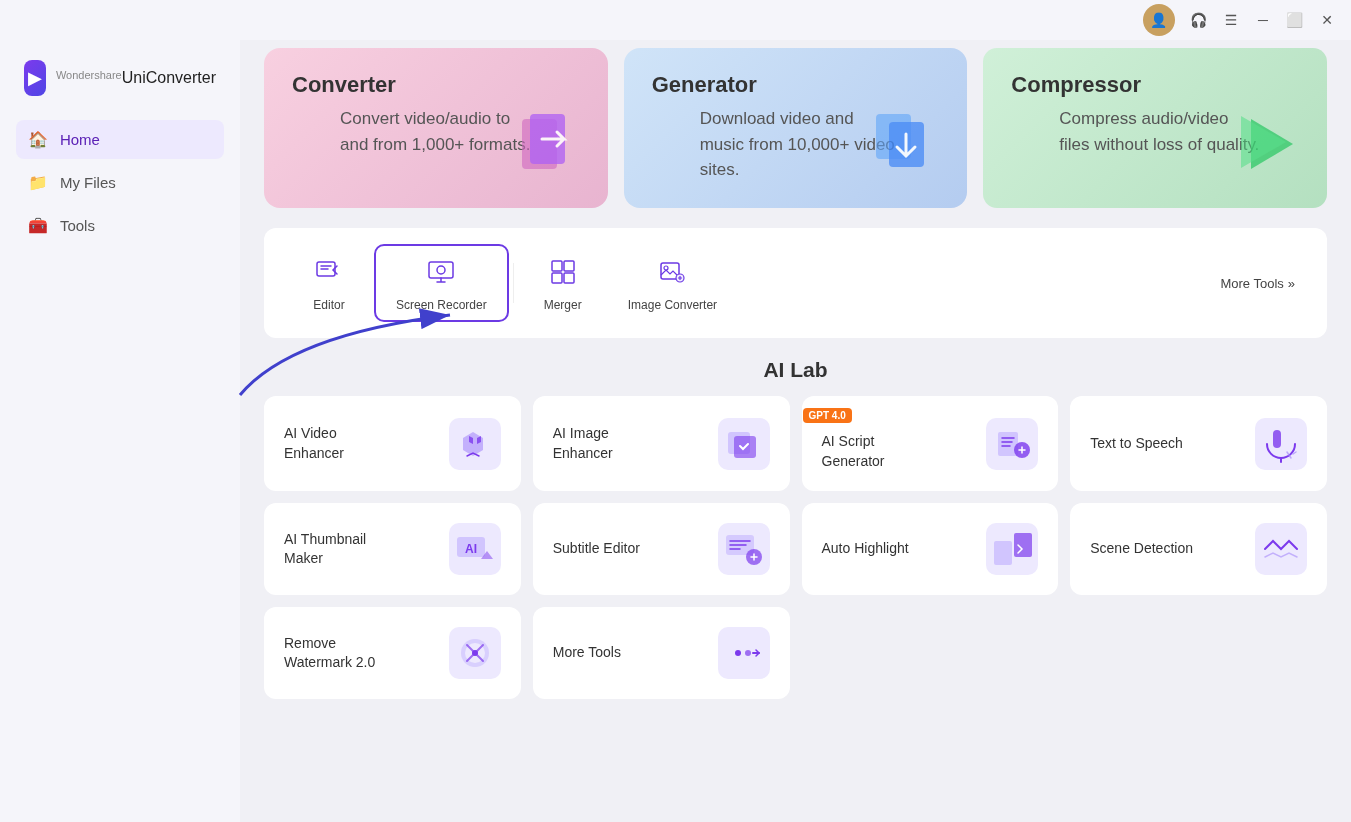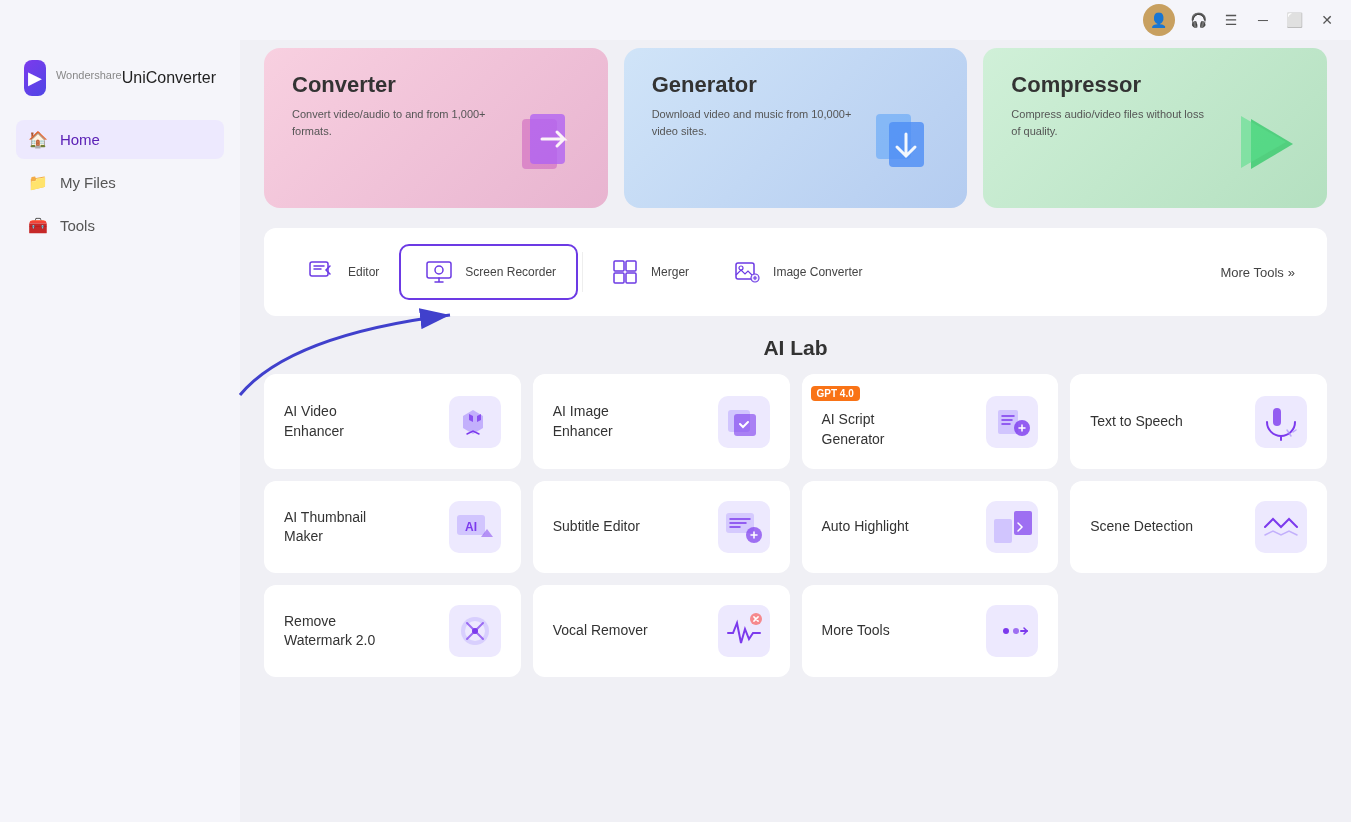--- a/index.html
+++ b/index.html
@@ -109,42 +109,42 @@
       padding: 24px 28px;
       position: relative;
       overflow: hidden;
       min-height: 160px;
       cursor: pointer;
     }
     .hero-card.converter { background: linear-gradient(135deg, #f8d0e0, #e8b4d0); }
     .hero-card.downloader { background: linear-gradient(135deg, #d0e4f8, #b4ccf0); }
     .hero-card.compressor { background: linear-gradient(135deg, #d0f0d8, #b4e0c0); border-radius: 14px; }
     .hero-card h2 { font-size: 22px; font-weight: 700; color: #333; margin-bottom: 8px; }
-    .hero-card p { font-size: 11px; color: #555; line-height: 1.5; max-width: 200px; }
+    .hero-card p { font-size: 17px; color: #555; line-height: 1.5; max-width: 200px; margin-left: 48px; }
     .hero-card-icon {
       position: absolute;
       right: 16px;
       bottom: 10px;
       font-size: 60px;
       opacity: 0.85;
     }
 
     
     .tools-row {
       background: white;
       border-radius: 12px;
       padding: 16px 20px;
       display: flex;
       align-items: center;
       gap: 0;
       margin-bottom: 20px;
     }
     .tool-item {
       display: flex;
-      flex-direction: row;
+      flex-direction: column;
       align-items: center;
       gap: 8px;
       padding: 8px 20px;
       cursor: pointer;
       border-radius: 8px;
       min-width: 90px;
     }
     .tool-item.active {
       border: 2px solid #6c3ae4;
       border-radius: 10px;
@@ -202,21 +202,21 @@
       color: #333;
       max-width: 140px;
       line-height: 1.4;
     }
     .ai-card-icon {
       width: 52px; height: 52px;
       flex-shrink: 0;
     }
     .gpt-badge {
       position: absolute;
-      top: 12px; left: 9px;
+      top: 12px; left: 1px;
       background: #f97316;
       color: white;
       font-size: 10px;
       font-weight: 700;
       padding: 2px 6px;
       border-radius: 4px;
     }
 
     
     .main::-webkit-scrollbar { width: 6px; }
@@ -444,29 +444,20 @@
       <span class="ai-card-label">Remove<br>Watermark 2.0</span>
       <svg class="ai-card-icon" viewBox="0 0 52 52" fill="none">
         <rect width="52" height="52" rx="10" fill="#ede9fe"></rect>
         <circle cx="26" cy="26" r="14" fill="#c4b5fd" opacity="0.5"></circle>
         <circle cx="26" cy="26" r="10" fill="#ede9fe"></circle>
         <path d="M18 34l16-16M34 34L18 18" stroke="#7c3aed" stroke-width="2" stroke-linecap="round" opacity="0.7"></path>
         <circle cx="26" cy="26" r="3" fill="#7c3aed"></circle>
       </svg>
     </div>
 
-    <div class="ai-card">
-      <span class="ai-card-label">Vocal Remover</span>
-      <svg class="ai-card-icon" viewBox="0 0 52 52" fill="none">
-        <rect width="52" height="52" rx="10" fill="#ede9fe"></rect>
-        <path d="M10 28h5l4-10 4 20 4-14 4 10 4-6h7" stroke="#7c3aed" stroke-width="2" stroke-linecap="round" fill="none"></path>
-        <circle cx="38" cy="14" r="6" fill="#f87171" opacity="0.8"></circle>
-        <path d="M35 14h6M38 11v6" stroke="white" stroke-width="1.5" stroke-linecap="round" transform="rotate(45 38 14)"></path>
-      </svg>
-    </div>
 
 
     <div class="ai-card">
       <span class="ai-card-label">More Tools</span>
       <svg class="ai-card-icon" viewBox="0 0 52 52" fill="none">
         <rect width="52" height="52" rx="10" fill="#ede9fe"></rect>
         <circle cx="20" cy="26" r="3" fill="#7c3aed"></circle>
         <circle cx="30" cy="26" r="3" fill="#7c3aed" opacity="0.7"></circle>
         <path d="M35 26h6" stroke="#7c3aed" stroke-width="2" stroke-linecap="round"></path>
         <path d="M38 23l3 3-3 3" stroke="#7c3aed" stroke-width="1.5" stroke-linecap="round"></path>

